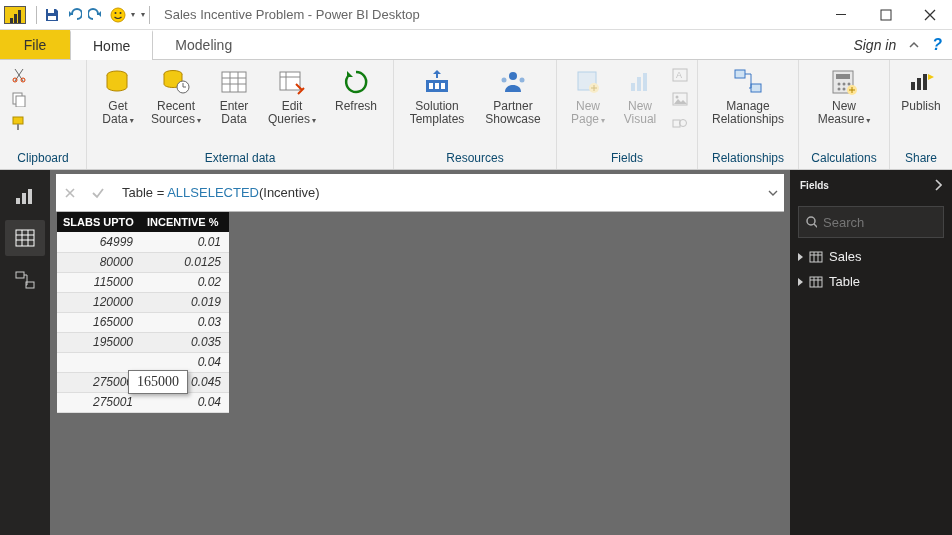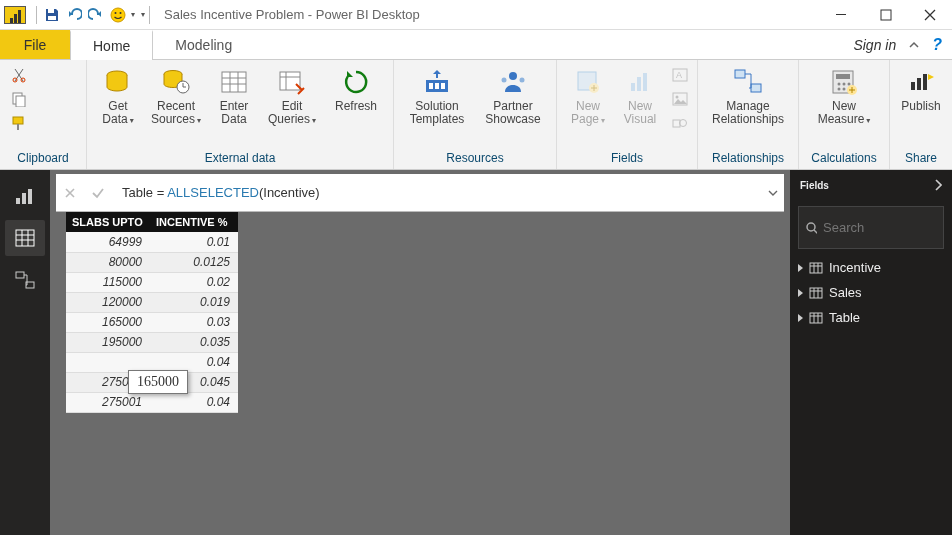--- a/index.html
+++ b/index.html
@@ -48,35 +48,35 @@
 .view-item { width:40px; height:36px; display:flex; align-items:center; justify-content:center; cursor:pointer; border-radius:2px; }
 .view-item.active { background:#3b3a39; }
 
 .canvas-col { flex:1; display:flex; flex-direction:column; background:#6b6b6b; min-width:0; }
 .formula-bar { height:38px; background:#fff; display:flex; align-items:center; border-bottom:1px solid #bbb; margin:4px 6px 0 6px; }
 .fx-btn { width:28px; height:26px; display:flex; align-items:center; justify-content:center; cursor:pointer; color:#888; }
 .formula-input { flex:1; padding:0 10px; font-family: Consolas, monospace; font-size:13px; color:#333; white-space:nowrap; overflow:hidden; }
 .formula-input .kw { color:#2a7ab0; }
 .formula-dd { width:22px; display:flex; align-items:center; justify-content:center; cursor:pointer; }
 
-.canvas-body { flex:1; position:relative; padding:0 16px; overflow:hidden; }
+.canvas-body { flex:1; position:relative; padding:0 7px; overflow:hidden; }
 .data-table { margin-top:0; border-collapse:collapse; background:#efefef; font-size:12px; }
 .data-table th { background:#111; color:#fff; font-weight:bold; padding:4px 6px; text-align:left; font-size:11px; }
 .data-table th:first-child { width:84px; }
 .data-table th:last-child { width:88px; }
 .data-table td { padding:2px 8px; text-align:right; font-style:italic; color:#333; border-bottom:1px solid #ddd; height:20px; }
 .data-table tr:nth-child(odd) td { background:#f7f7f7; }
 .data-table tr:nth-child(even) td { background:#efefef; }
 
 .tooltip-float { position:absolute; left:78px; top:158px; background:#fff; border:1px solid #777; padding:3px 8px; font-size:14px; font-family:"Segoe UI"; box-shadow:2px 2px 4px rgba(0,0,0,.3); }
 
 
 .fields-pane { width:162px; background:#1f1e1d; color:#eee; display:flex; flex-direction:column; }
 .fields-head { height:30px; display:flex; align-items:center; padding:0 10px; font-size:10px; font-weight:600; justify-content:space-between; cursor:pointer; }
-.fields-search { margin:6px 8px; height:43px; background:#2b2a29; border:1px solid #444; display:flex; align-items:center; padding:0 6px; gap:6px; color:#bbb; cursor:text; }
+.fields-search { margin:6px 8px; height:32px; background:#2b2a29; border:1px solid #444; display:flex; align-items:center; padding:0 6px; gap:6px; color:#bbb; cursor:text; }
 .fields-search input { background:transparent; border:none; outline:none; color:#eee; width:100%; font-size:13px; }
 .field-item { display:flex; align-items:center; gap:6px; padding:5px 8px; cursor:pointer; font-size:13px; }
 .tri { display:inline-block; width:0;height:0;border-top:4px solid transparent;border-bottom:4px solid transparent;border-left:5px solid #ccc; }
 
 svg { display:block; }
 </style>
 </head>
 <body>
 
 <div class="titlebar">
@@ -481,28 +481,20 @@
         </svg>
     </div>
     <div class="fields-search">
       <svg width="14" height="14">
           <circle cx="6" cy="6" r="4" fill="none" stroke="#aaa" stroke-width="1.5"></circle>
           <path d="M9 9l4 4" stroke="#aaa" stroke-width="1.5"></path>
         </svg>
       <input placeholder="Search" style="">
     </div>
     <div id="field-list">
-        <div class="field-item">
-          <span class="tri"></span>
-          <svg width="14" height="12">
-            <rect x="1" y="1" width="12" height="10" fill="none" stroke="#ccc"></rect>
-            <path d="M1 4h12M5 1v10M9 1v10" stroke="#ccc"></path>
-          </svg>
-          <span>Incentive</span>
-        </div>
         <div class="field-item">
           <span class="tri"></span>
           <svg width="14" height="12">
             <rect x="1" y="1" width="12" height="10" fill="none" stroke="#ccc"></rect>
             <path d="M1 4h12M5 1v10M9 1v10" stroke="#ccc"></path>
           </svg>
           <span>Sales</span>
         </div>
         <div class="field-item">
           <span class="tri"></span>

